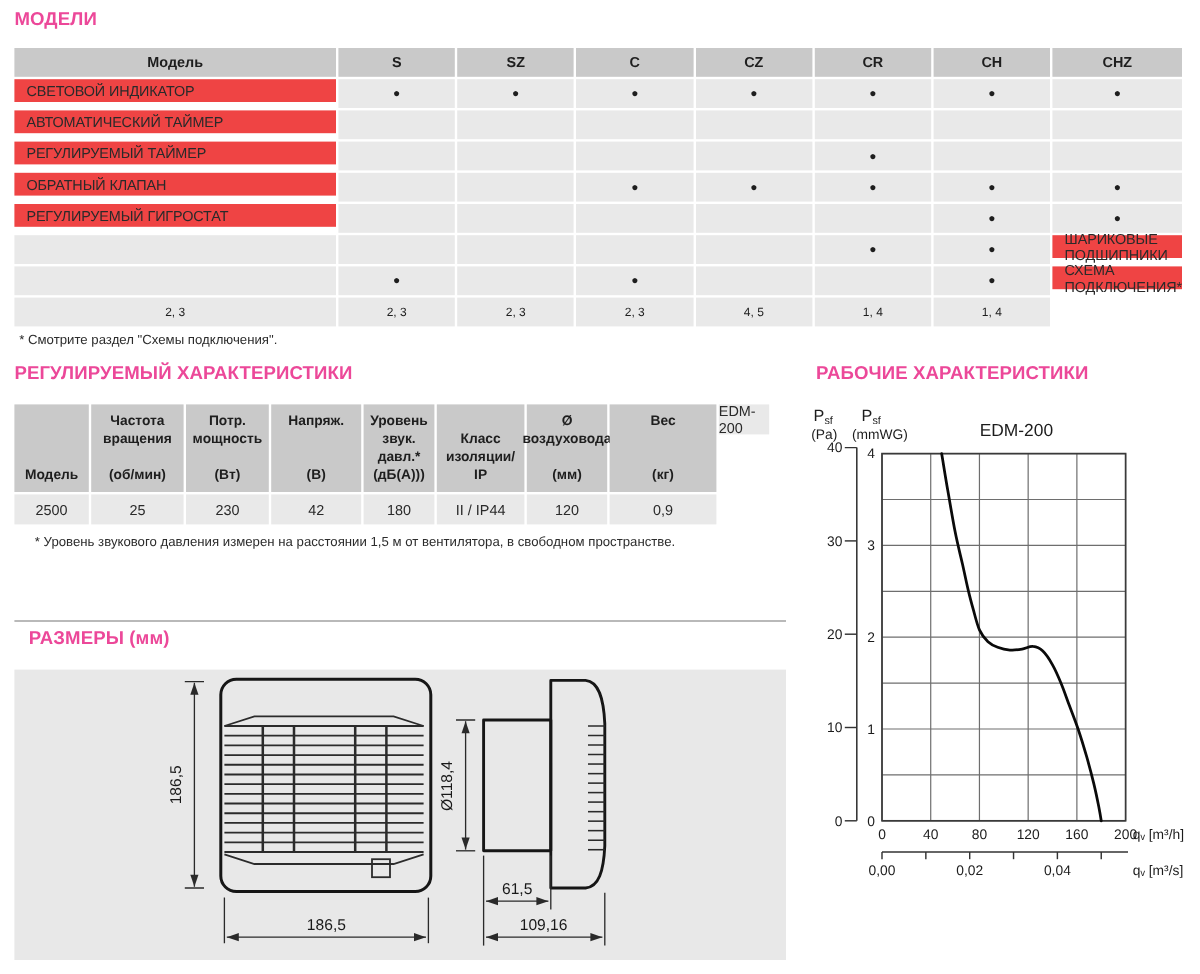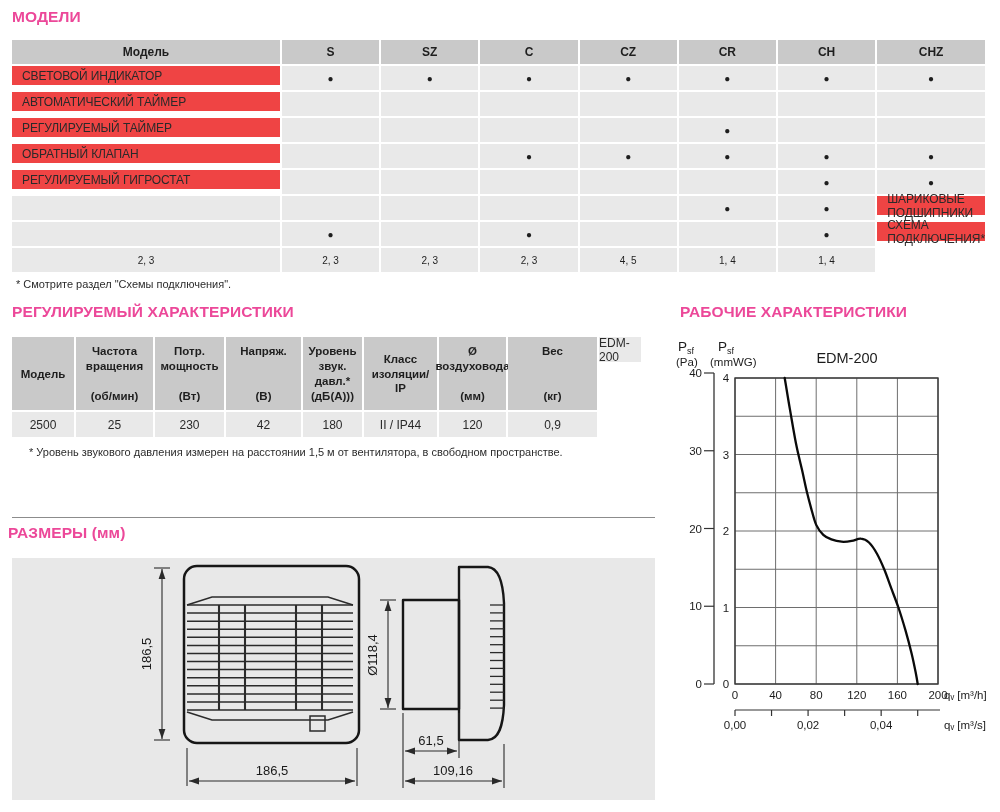--- a/index.html
+++ b/index.html
@@ -20,21 +20,21 @@
     justify-content:center;font-size:10px;color:#1e1e1e;}
   #models-table .val.dot{font-size:10px;}
 
   
   #tech-table{position:absolute;left:12px;top:337px;width:629px;
     display:grid;grid-template-columns:62px 77px 69px 75px 59px 73px 67px 89px 42px;gap:2px;}
   #tech-table .th{background:#c9c9c9;height:73px;display:flex;flex-direction:column;
     align-items:center;justify-content:space-between;box-sizing:border-box;
     padding:7px 2px 6px;font-size:11.5px;font-weight:bold;color:#1e1e1e;
     text-align:center;line-height:1.3;}
-  #tech-table .th.no-unit{justify-content:center;}
+  #tech-table .th.no-unit{justify-content:flex-end;}
   #tech-table .td{background:#e9e9e9;height:25px;display:flex;align-items:center;
     justify-content:center;font-size:12px;color:#2a2a2a;}
 
   #section-divider{position:absolute;left:12px;top:517px;width:643px;height:0;
     border-top:1.5px solid #8c8c8c;}
 
   
   #dims-box{position:absolute;left:12px;top:558px;width:643px;height:242px;background:#e8e8e8;}
   #dims-box svg{display:block;}
   .part{fill:none;stroke:#161616;stroke-width:2.5;stroke-linejoin:round;}
@@ -168,21 +168,21 @@
     <div class="td">180</div>
     <div class="td">II / IP44</div>
     <div class="td">120</div>
     <div class="td">0,9</div>
   </div>
 
 <div class="footnote" style="left:16px;top:446px;margin-left:13px;">* Уровень звукового давления измерен на расстоянии 1,5 м от вентилятора, в свободном пространстве.</div>
 
 <div id="section-divider"></div>
 
-<div class="heading" style="left:8px;top:524px;">РАЗМЕРЫ (мм)</div>
+<div class="heading" style="left:24px;top:524px;">РАЗМЕРЫ (мм)</div>
 
 <div id="dims-box">
   <svg width="643" height="242" viewBox="0 0 643 242">
 
     <g>
       <rect class="part" x="172" y="8" width="175" height="177" rx="13"></rect>
       <path class="thin" d="M175,47 L200,39 L316,39 L341,47"></path>
       <g id="grille-louvers">
           <line x1="175" x2="341" y1="47.0" y2="47.0" class="thin"></line>
           <line x1="175" x2="341" y1="55.1" y2="55.1" class="thin"></line>

